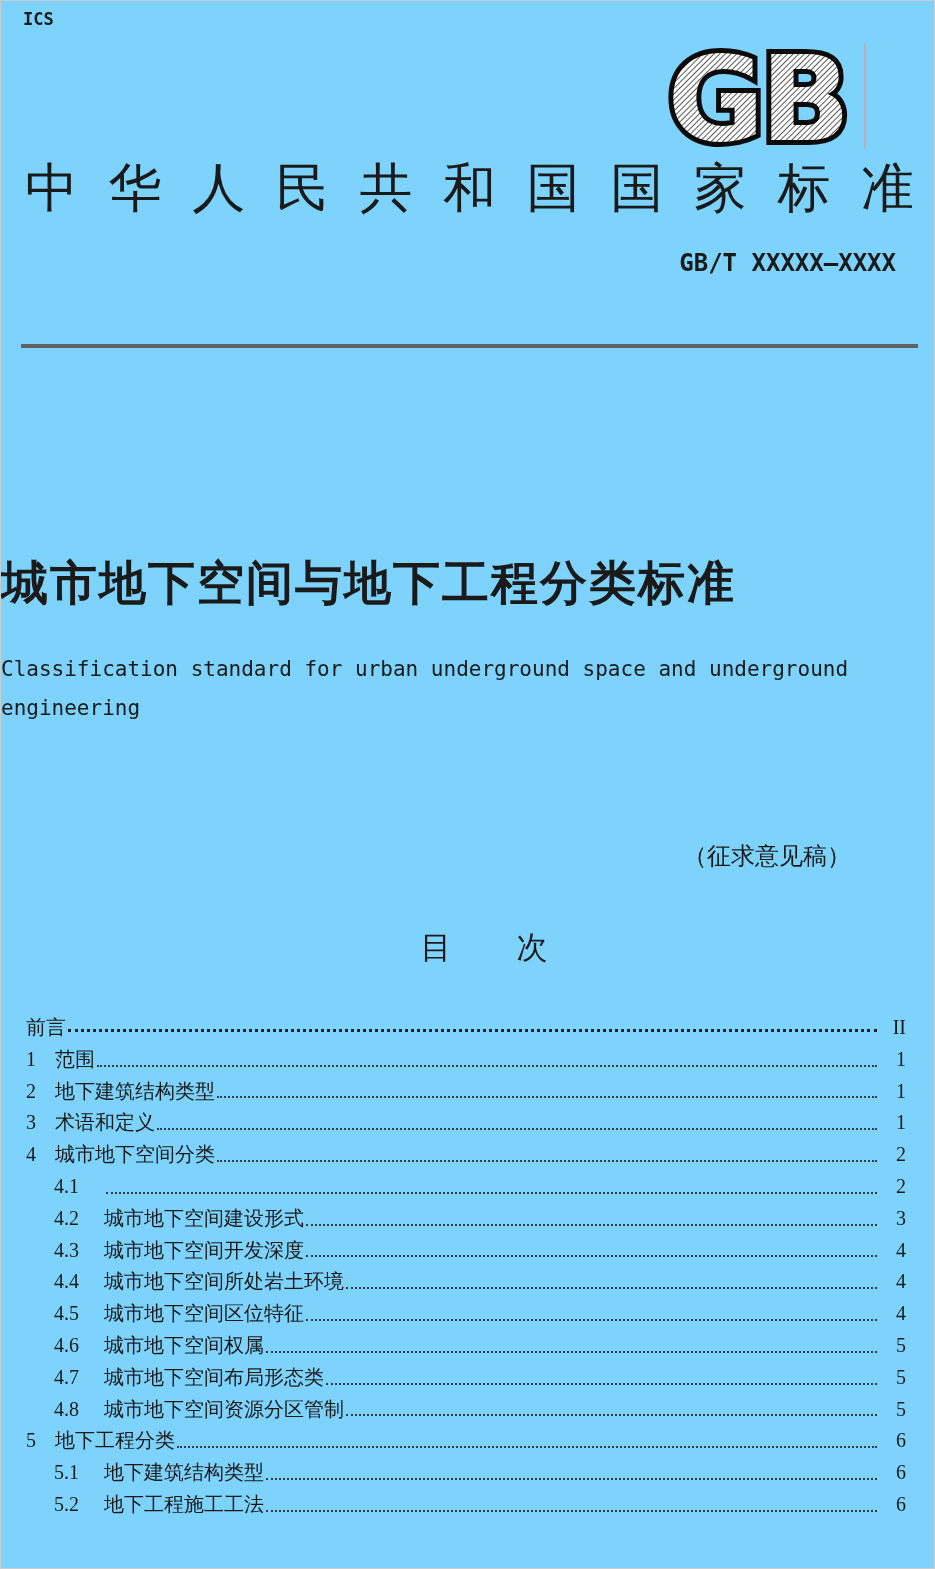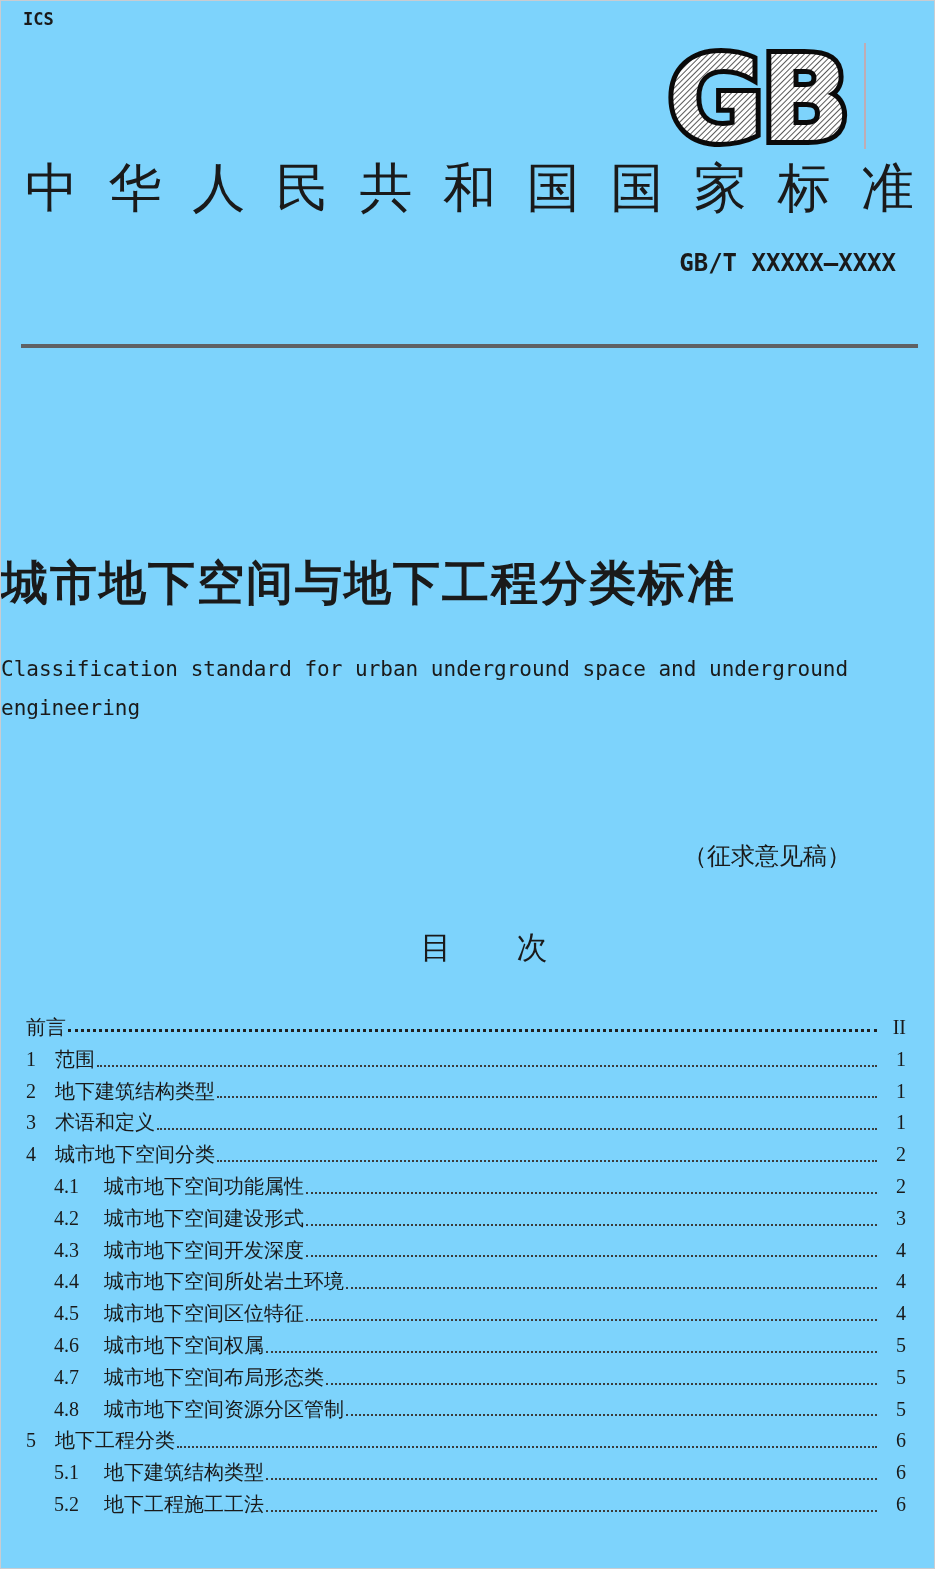--- a/index.html
+++ b/index.html
@@ -213,21 +213,20 @@
 
       <li class="toc-row" data-level="1">
         <span class="toc-num">4</span>
         <span class="toc-title">城市地下空间分类</span>
         <span class="toc-leader"></span>
         <span class="toc-page">2</span>
       </li>
 
       <li class="toc-row" data-level="2">
         <span class="toc-num">4.1</span>
-        <span class="toc-title">城市地下空间功能属性</span>
         <span class="toc-leader"></span>
         <span class="toc-page">2</span>
       </li>
 
       <li class="toc-row" data-level="2">
         <span class="toc-num">4.2</span>
         <span class="toc-title">城市地下空间建设形式</span>
         <span class="toc-leader"></span>
         <span class="toc-page">3</span>
       </li>

